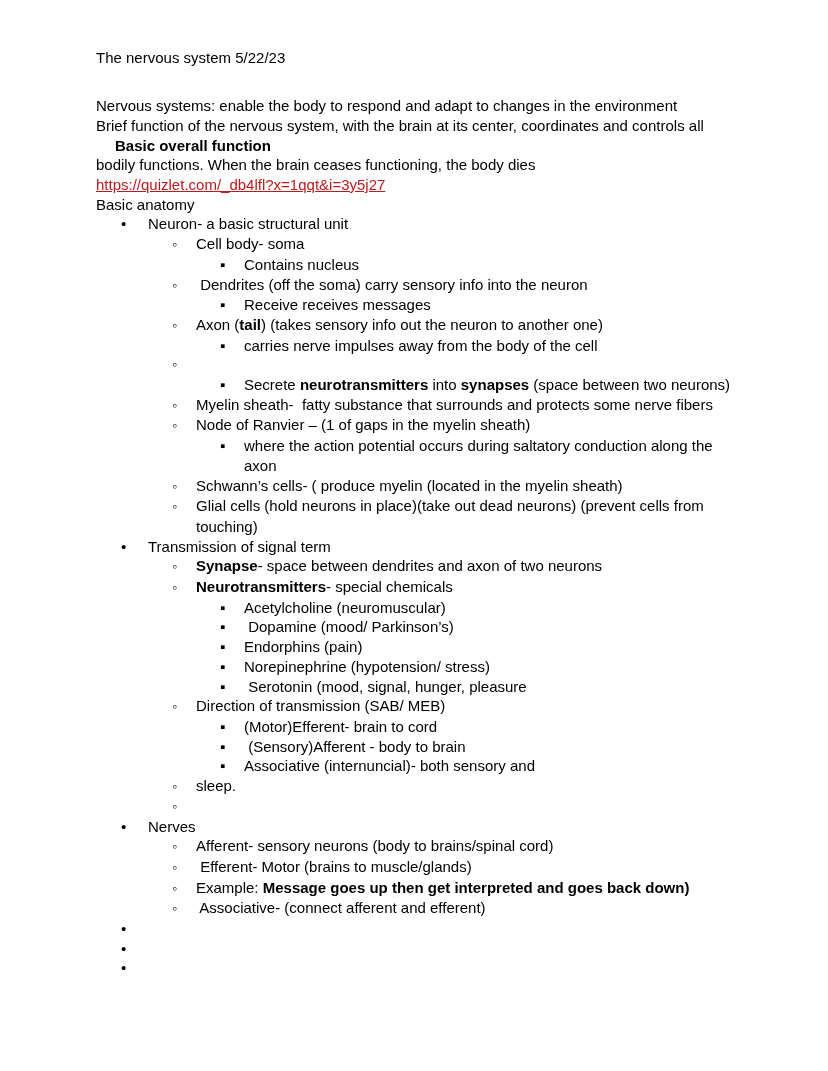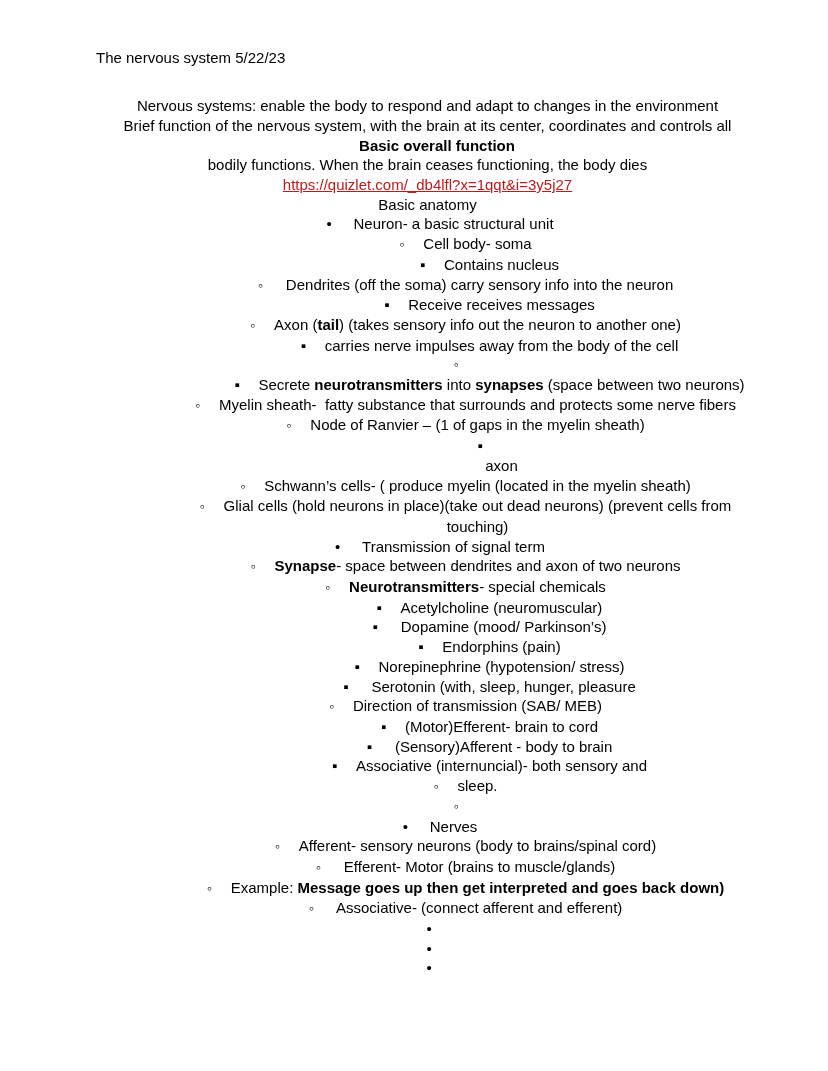--- a/index.html
+++ b/index.html
@@ -7,21 +7,21 @@
     width:828px; height:1071px;
     background:#ffffff;
     font-family:"Liberation Sans", sans-serif;
     font-size:15px;
     color:#000000;
     overflow:hidden;
   }
   .doc { padding:48px 69px 0 96px; }
   .title-line { line-height:19.7px; white-space:pre; }
   .title-gap { height:28.5px; }
-  .line { line-height:19.7px; white-space:pre; display:flex; align-items:baseline;justify-content:center; }
+  .line { line-height:19.7px; white-space:pre; display:flex; align-items:baseline; }
   .lvl0 { padding-left:0; }
   .lvl0.ind { padding-left:19px; }
   .lvl1 { padding-left:25px; }
   .lvl2 { padding-left:76px; }
   .lvl3 { padding-left:124px; }
   .marker { flex:none; display:inline-block; }
   .m1 { width:27px; }
   .m2 { width:24px; font-size:14px; }
   .m3 { width:24px; }
   .text { display:inline-block; }
@@ -45,33 +45,33 @@
       <div class="line lvl2"><span class="marker m2">◦</span><span class="text"><span>Cell body- soma</span></span></div>
       <div class="line lvl3"><span class="marker m3">▪</span><span class="text"><span>Contains nucleus</span></span></div>
       <div class="line lvl2"><span class="marker m2">◦</span><span class="text"><span> Dendrites (off the soma) carry sensory info into the neuron</span></span></div>
       <div class="line lvl3"><span class="marker m3">▪</span><span class="text"><span>Receive receives messages</span></span></div>
       <div class="line lvl2"><span class="marker m2">◦</span><span class="text"><span>Axon (</span><span class="bold">tail</span><span>) (takes sensory info out the neuron to another one)</span></span></div>
       <div class="line lvl3"><span class="marker m3">▪</span><span class="text"><span>carries nerve impulses away from the body of the cell</span></span></div>
       <div class="line lvl2"><span class="marker m2">◦</span></div>
       <div class="line lvl3"><span class="marker m3">▪</span><span class="text"><span>Secrete </span><span class="bold">neurotransmitters</span><span> into </span><span class="bold">synapses</span><span> (space between two neurons)</span></span></div>
       <div class="line lvl2"><span class="marker m2">◦</span><span class="text"><span>Myelin sheath-  fatty substance that surrounds and protects some nerve fibers</span></span></div>
       <div class="line lvl2"><span class="marker m2">◦</span><span class="text"><span>Node of Ranvier – (1 of gaps in the myelin sheath)</span></span></div>
-      <div class="line lvl3"><span class="marker m3">▪</span></div>
+      <div class="line lvl3"><span class="marker m3">▪</span><span class="text"><span>where the action potential occurs during saltatory conduction along the</span></span></div>
       <div class="line lvl3"><span class="marker m3"></span><span class="text"><span>axon</span></span></div>
       <div class="line lvl2"><span class="marker m2">◦</span><span class="text"><span>Schwann’s cells- ( produce myelin (located in the myelin sheath)</span></span></div>
       <div class="line lvl2"><span class="marker m2">◦</span><span class="text"><span>Glial cells (hold neurons in place)(take out dead neurons) (prevent cells from</span></span></div>
       <div class="line lvl2"><span class="marker m2"></span><span class="text"><span>touching)</span></span></div>
       <div class="line lvl1"><span class="marker m1">•</span><span class="text"><span>Transmission of signal term</span></span></div>
       <div class="line lvl2"><span class="marker m2">◦</span><span class="text"><span class="bold">Synapse</span><span>- space between dendrites and axon of two neurons</span></span></div>
       <div class="line lvl2"><span class="marker m2">◦</span><span class="text"><span class="bold">Neurotransmitters</span><span>- special chemicals</span></span></div>
       <div class="line lvl3"><span class="marker m3">▪</span><span class="text"><span>Acetylcholine (neuromuscular)</span></span></div>
       <div class="line lvl3"><span class="marker m3">▪</span><span class="text"><span> Dopamine (mood/ Parkinson’s)</span></span></div>
       <div class="line lvl3"><span class="marker m3">▪</span><span class="text"><span>Endorphins (pain)</span></span></div>
       <div class="line lvl3"><span class="marker m3">▪</span><span class="text"><span>Norepinephrine (hypotension/ stress)</span></span></div>
-      <div class="line lvl3"><span class="marker m3">▪</span><span class="text"><span> Serotonin (with, sleep, hunger, pleasure</span></span></div>
+      <div class="line lvl3"><span class="marker m3">▪</span><span class="text"><span> Serotonin (mood, signal, hunger, pleasure</span></span></div>
       <div class="line lvl2"><span class="marker m2">◦</span><span class="text"><span>Direction of transmission (SAB/ MEB)</span></span></div>
       <div class="line lvl3"><span class="marker m3">▪</span><span class="text"><span>(Motor)Efferent- brain to cord</span></span></div>
       <div class="line lvl3"><span class="marker m3">▪</span><span class="text"><span> (Sensory)Afferent - body to brain</span></span></div>
       <div class="line lvl3"><span class="marker m3">▪</span><span class="text"><span>Associative (internuncial)- both sensory and</span></span></div>
       <div class="line lvl2"><span class="marker m2">◦</span><span class="text"><span>sleep.</span></span></div>
       <div class="line lvl2"><span class="marker m2">◦</span><span class="text"></span></div>
       <div class="line lvl1"><span class="marker m1">•</span><span class="text"><span>Nerves</span></span></div>
       <div class="line lvl2"><span class="marker m2">◦</span><span class="text"><span>Afferent- sensory neurons (body to brains/spinal cord)</span></span></div>
       <div class="line lvl2"><span class="marker m2">◦</span><span class="text"><span> Efferent- Motor (brains to muscle/glands)</span></span></div>
       <div class="line lvl2"><span class="marker m2">◦</span><span class="text"><span>Example: </span><span class="bold">Message goes up then get interpreted and goes back down)</span></span></div>

